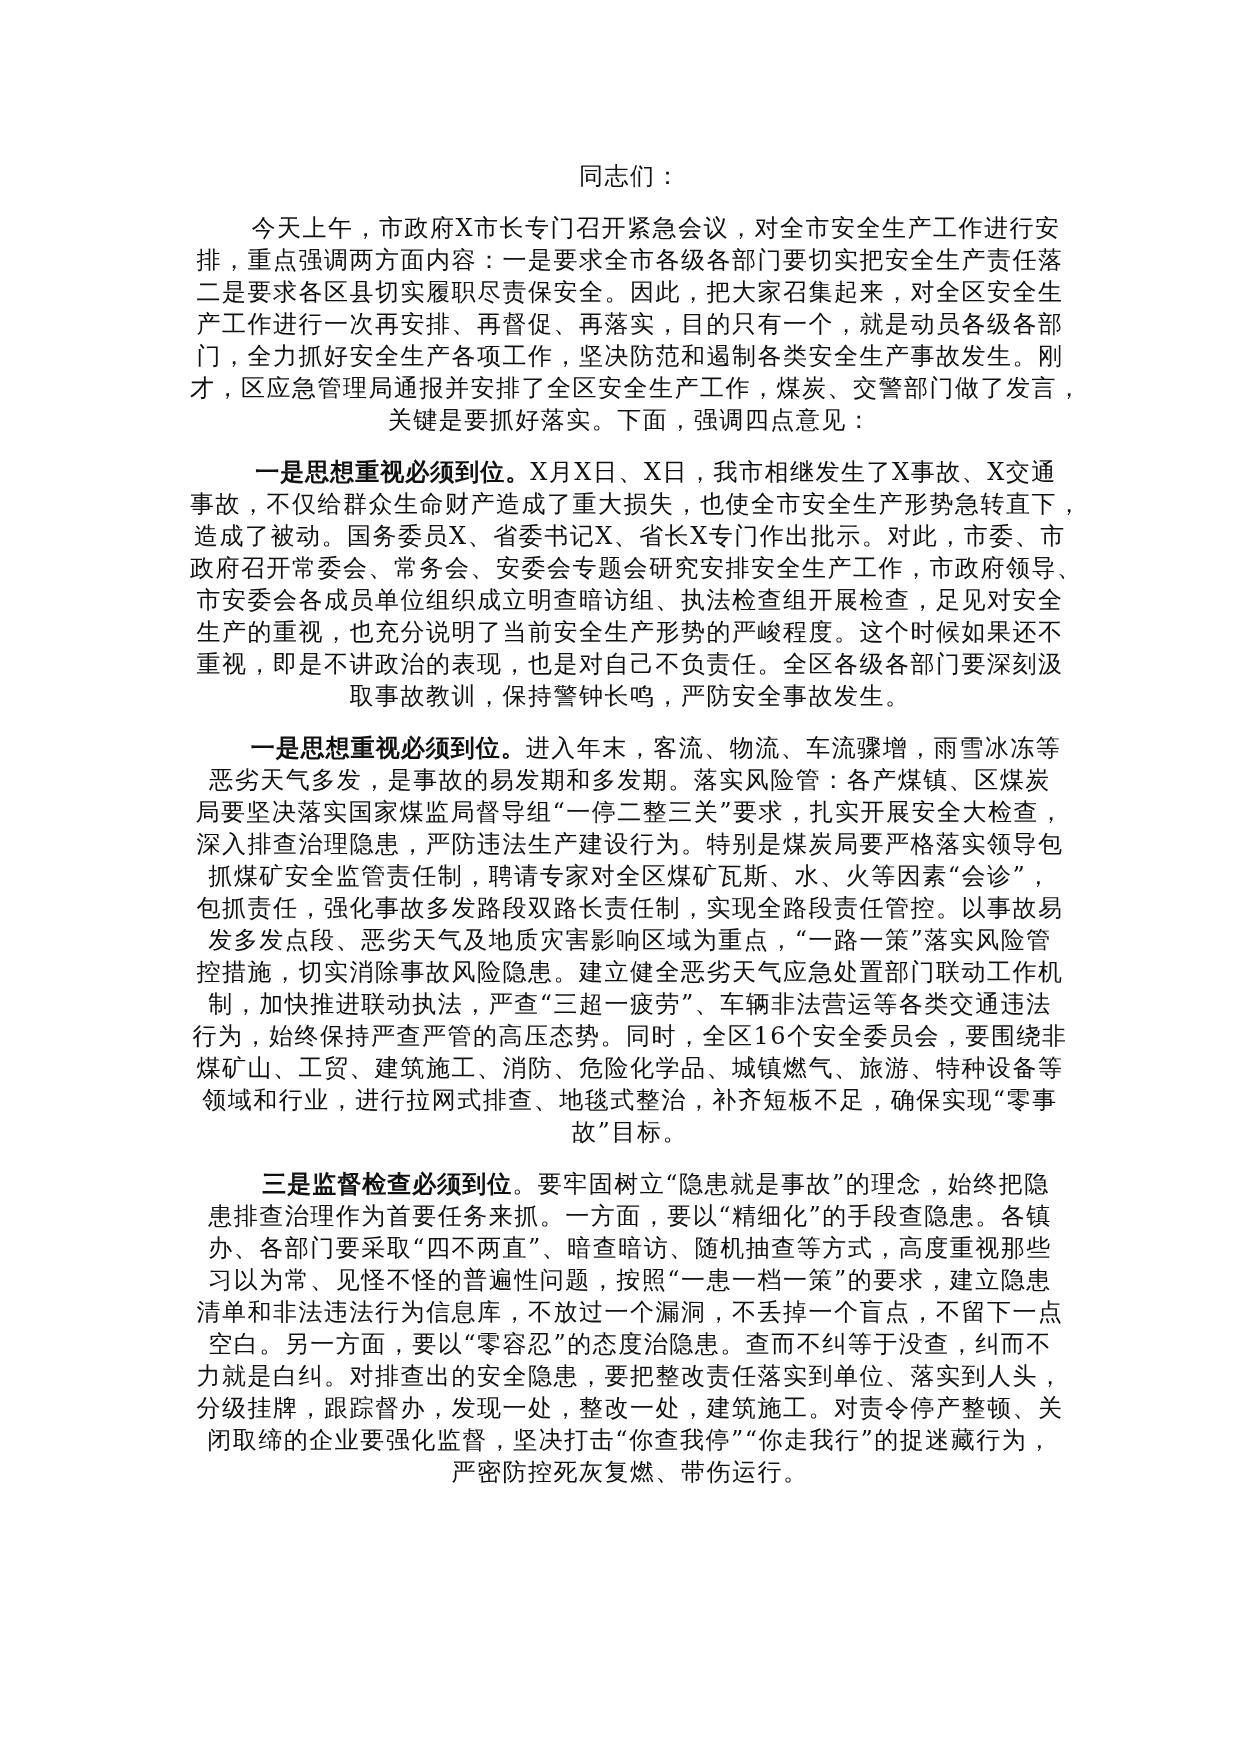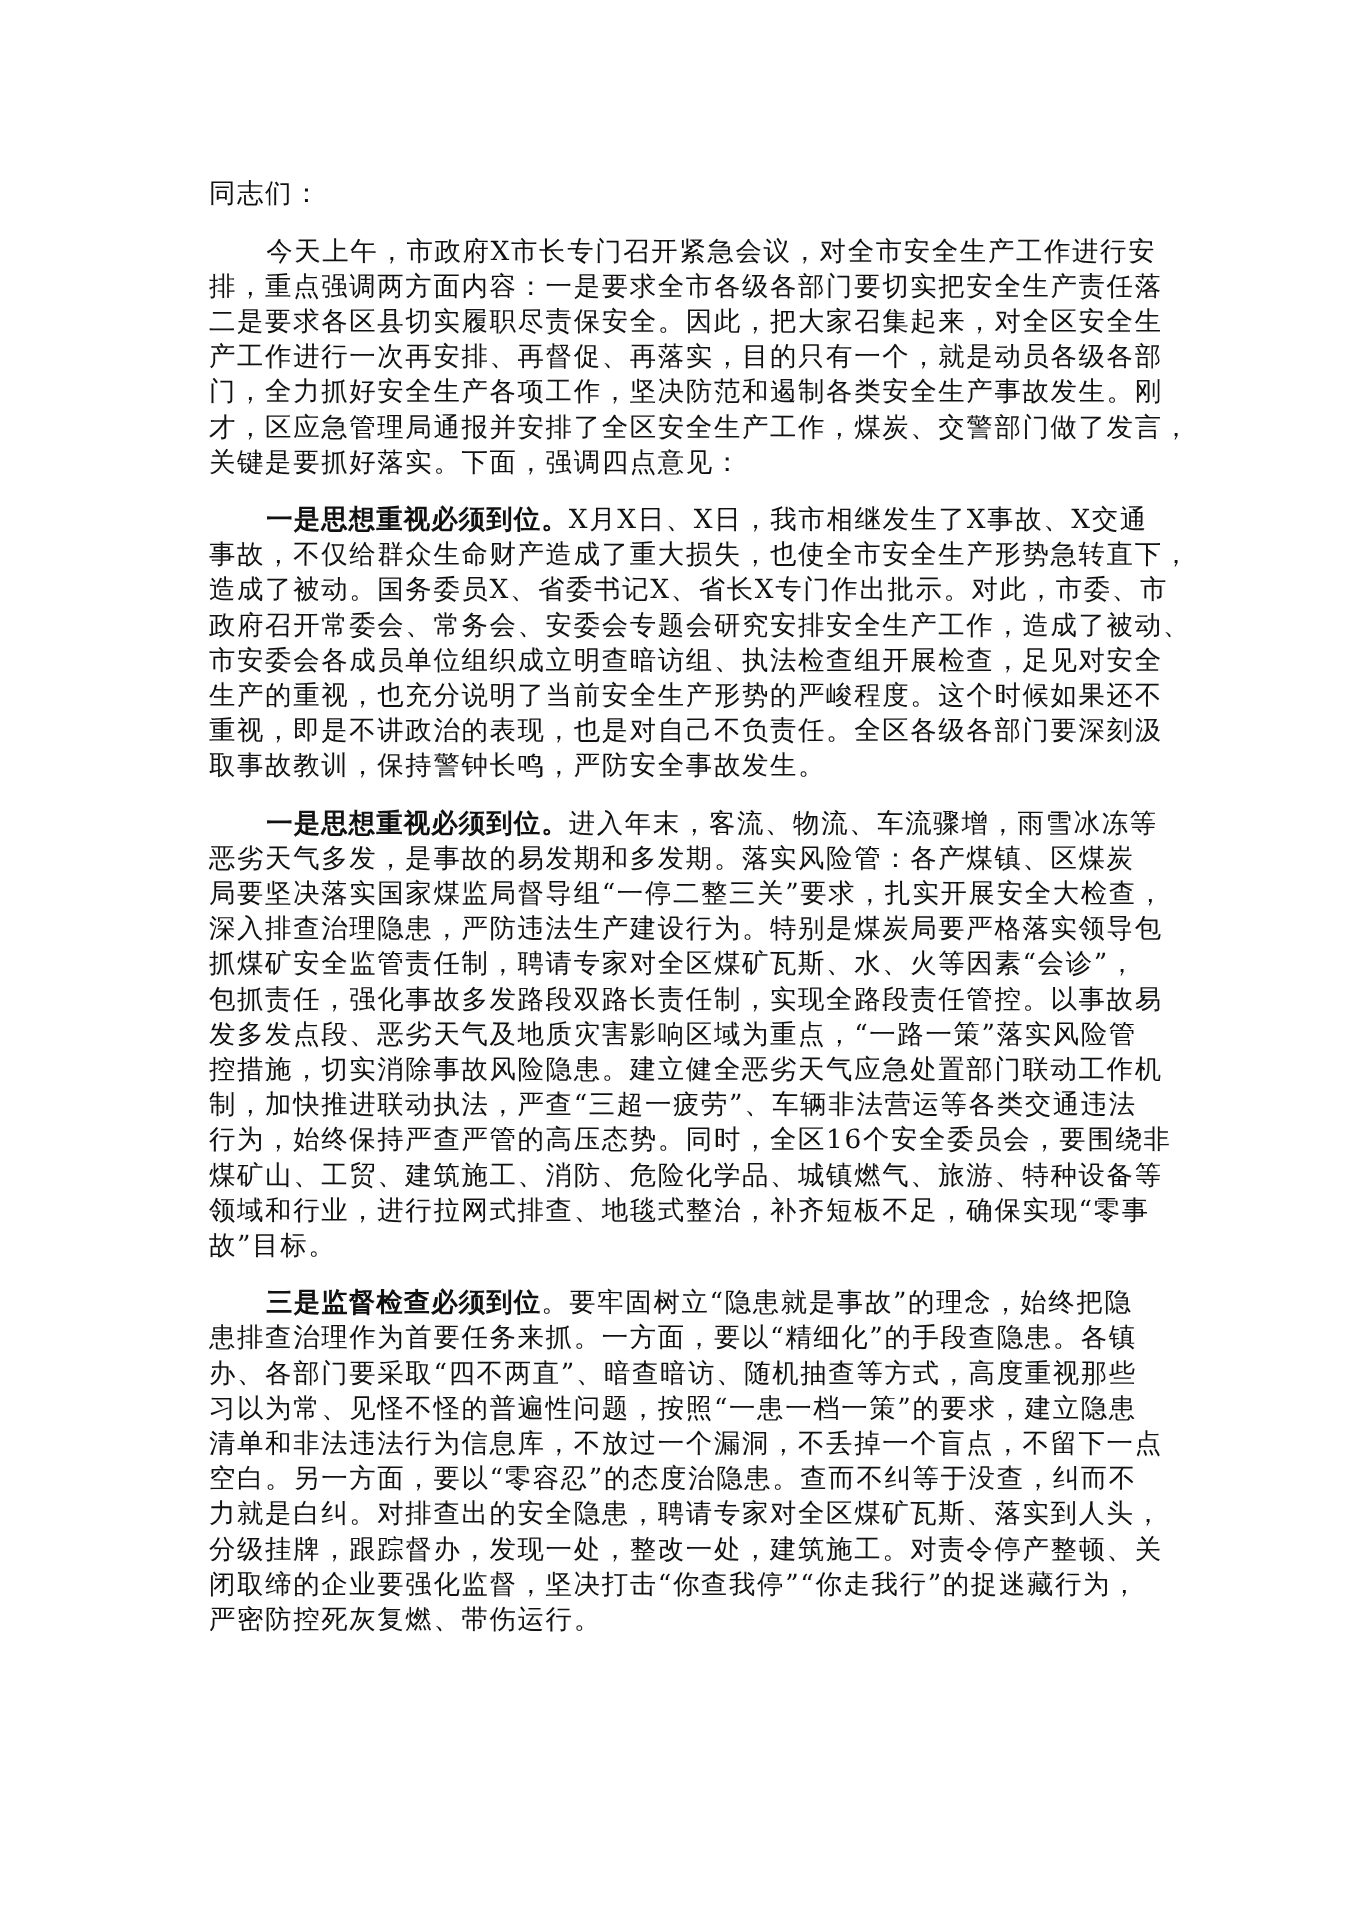--- a/index.html
+++ b/index.html
@@ -1,20 +1,20 @@
 <!DOCTYPE html>
 <html><head>
 <meta charset="utf-8">
 <style>
   html, body { margin: 0; padding: 0; background: #ffffff; }
   body { width: 1240px; height: 1754px; position: relative; overflow: hidden; }
   .page {
     position: absolute; left: 190px; top: 160px; width: 880px;
     font-family: "DejaVu Serif", "Liberation Serif", serif;
-    font-size: 24px; color: #111111;
+    font-size: 24px; color: #111111; text-align: center;
   }
   .line { height: 32px; line-height: 32px; white-space: nowrap; letter-spacing: 1.5px; }
   .para { margin-bottom: 20px; }
   .indent { padding-left: 52px; }
   .bold { font-weight: bold; font-family: Liberation Serif, serif; letter-spacing: 1px; }
 </style>
 </head>
 <body>
 
 <div class="page">
@@ -30,21 +30,21 @@
     <div class="line">才，区应急管理局通报并安排了全区安全生产工作，煤炭、交警部门做了发言，</div>
     <div class="line">关键是要抓好落实。下面，强调四点意见：</div>
   </div>
 
   <div class="para">
     <div class="line indent">
       <span class="bold">一是思想重视必须到位</span><span class="bold">。</span><span>X月X日、X日，我市相继发生了X事故、X交通</span>
     </div>
     <div class="line">事故，不仅给群众生命财产造成了重大损失，也使全市安全生产形势急转直下，</div>
     <div class="line">造成了被动。国务委员X、省委书记X、省长X专门作出批示。对此，市委、市</div>
-    <div class="line">政府召开常委会、常务会、安委会专题会研究安排安全生产工作，造成了被动、</div>
+    <div class="line">政府召开常委会、常务会、安委会专题会研究安排安全生产工作，市政府领导、</div>
     <div class="line">市安委会各成员单位组织成立明查暗访组、执法检查组开展检查，足见对安全</div>
     <div class="line">生产的重视，也充分说明了当前安全生产形势的严峻程度。这个时候如果还不</div>
     <div class="line">重视，即是不讲政治的表现，也是对自己不负责任。全区各级各部门要深刻汲</div>
     <div class="line">取事故教训，保持警钟长鸣，严防安全事故发生。</div>
   </div>
 
   <div class="para">
     <div class="line indent">
       <span class="bold">一是思想重视必须到位</span><span class="bold">。</span><span>进入年末，客流、物流、车流骤增，雨雪冰冻等</span>
     </div>
@@ -64,19 +64,19 @@
 
   <div class="para">
     <div class="line indent">
       <span class="bold">三是监督检查必须到位</span><span>。要牢固树立“隐患就是事故”的理念，始终把隐</span>
     </div>
     <div class="line">患排查治理作为首要任务来抓。一方面，要以“精细化”的手段查隐患。各镇</div>
     <div class="line">办、各部门要采取“四不两直”、暗查暗访、随机抽查等方式，高度重视那些</div>
     <div class="line">习以为常、见怪不怪的普遍性问题，按照“一患一档一策”的要求，建立隐患</div>
     <div class="line">清单和非法违法行为信息库，不放过一个漏洞，不丢掉一个盲点，不留下一点</div>
     <div class="line">空白。另一方面，要以“零容忍”的态度治隐患。查而不纠等于没查，纠而不</div>
-    <div class="line">力就是白纠。对排查出的安全隐患，聘请专家对全区煤矿瓦斯、落实到人头，</div>
+    <div class="line">力就是白纠。对排查出的安全隐患，要把整改责任落实到单位、落实到人头，</div>
     <div class="line">分级挂牌，跟踪督办，发现一处，整改一处，建筑施工。对责令停产整顿、关</div>
     <div class="line">闭取缔的企业要强化监督，坚决打击“你查我停”“你走我行”的捉迷藏行为，</div>
     <div class="line">严密防控死灰复燃、带伤运行。</div>
   </div>
 
 </div>
 
 </body></html>

